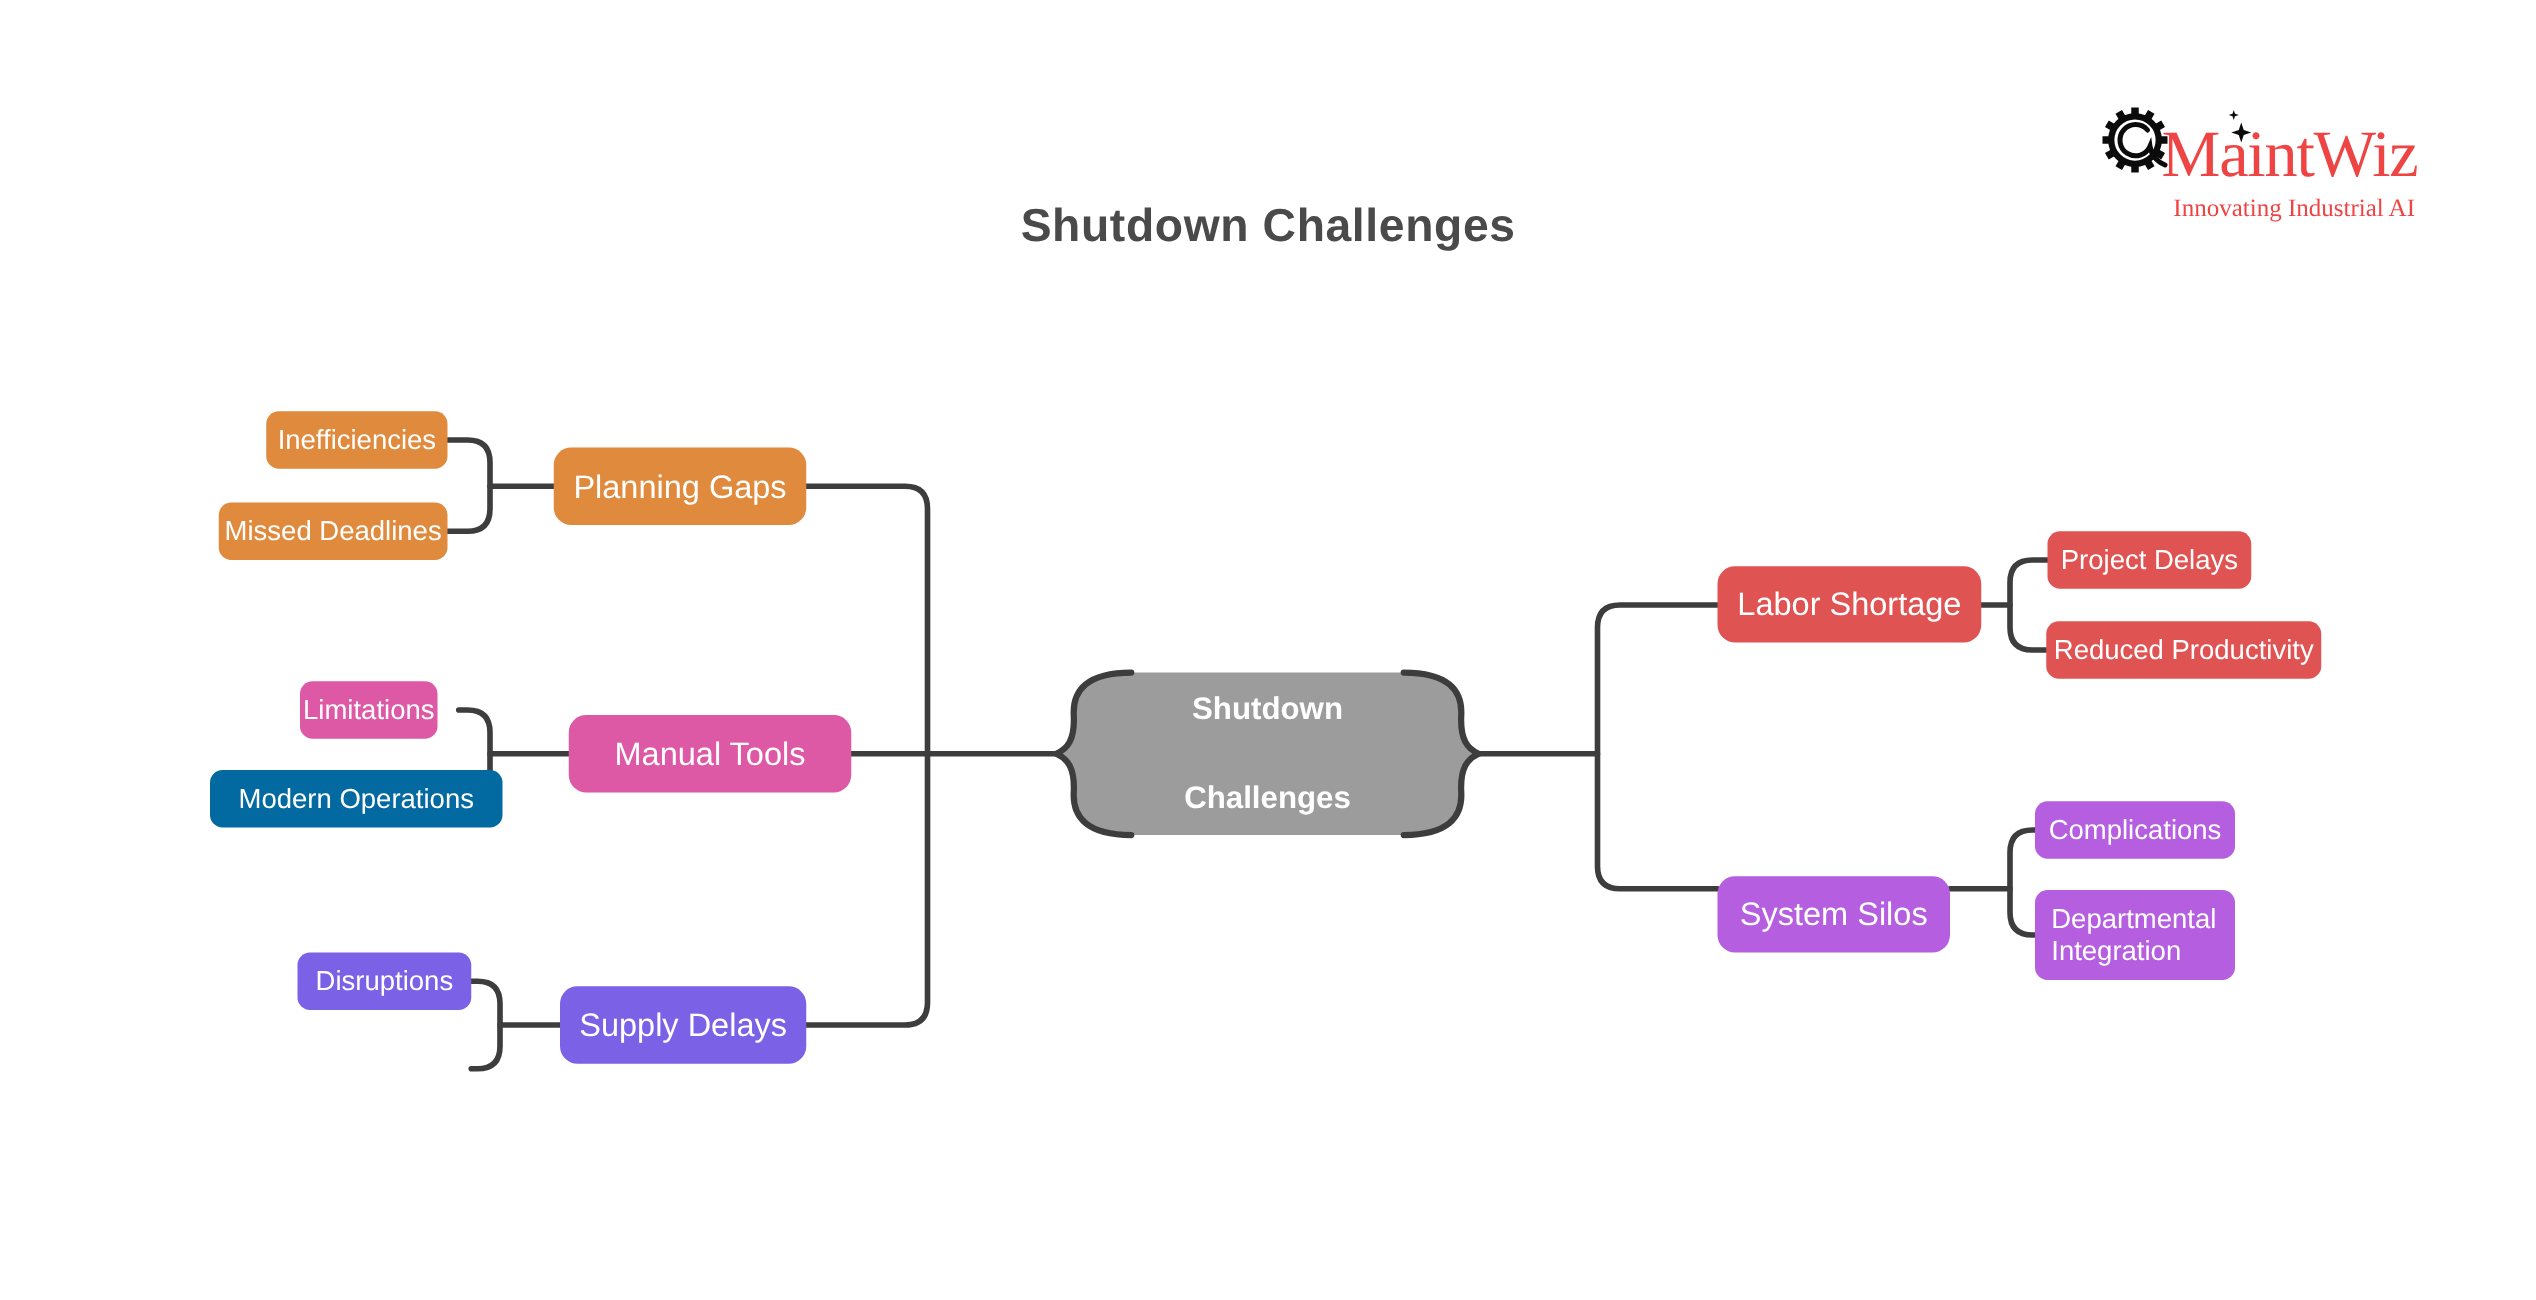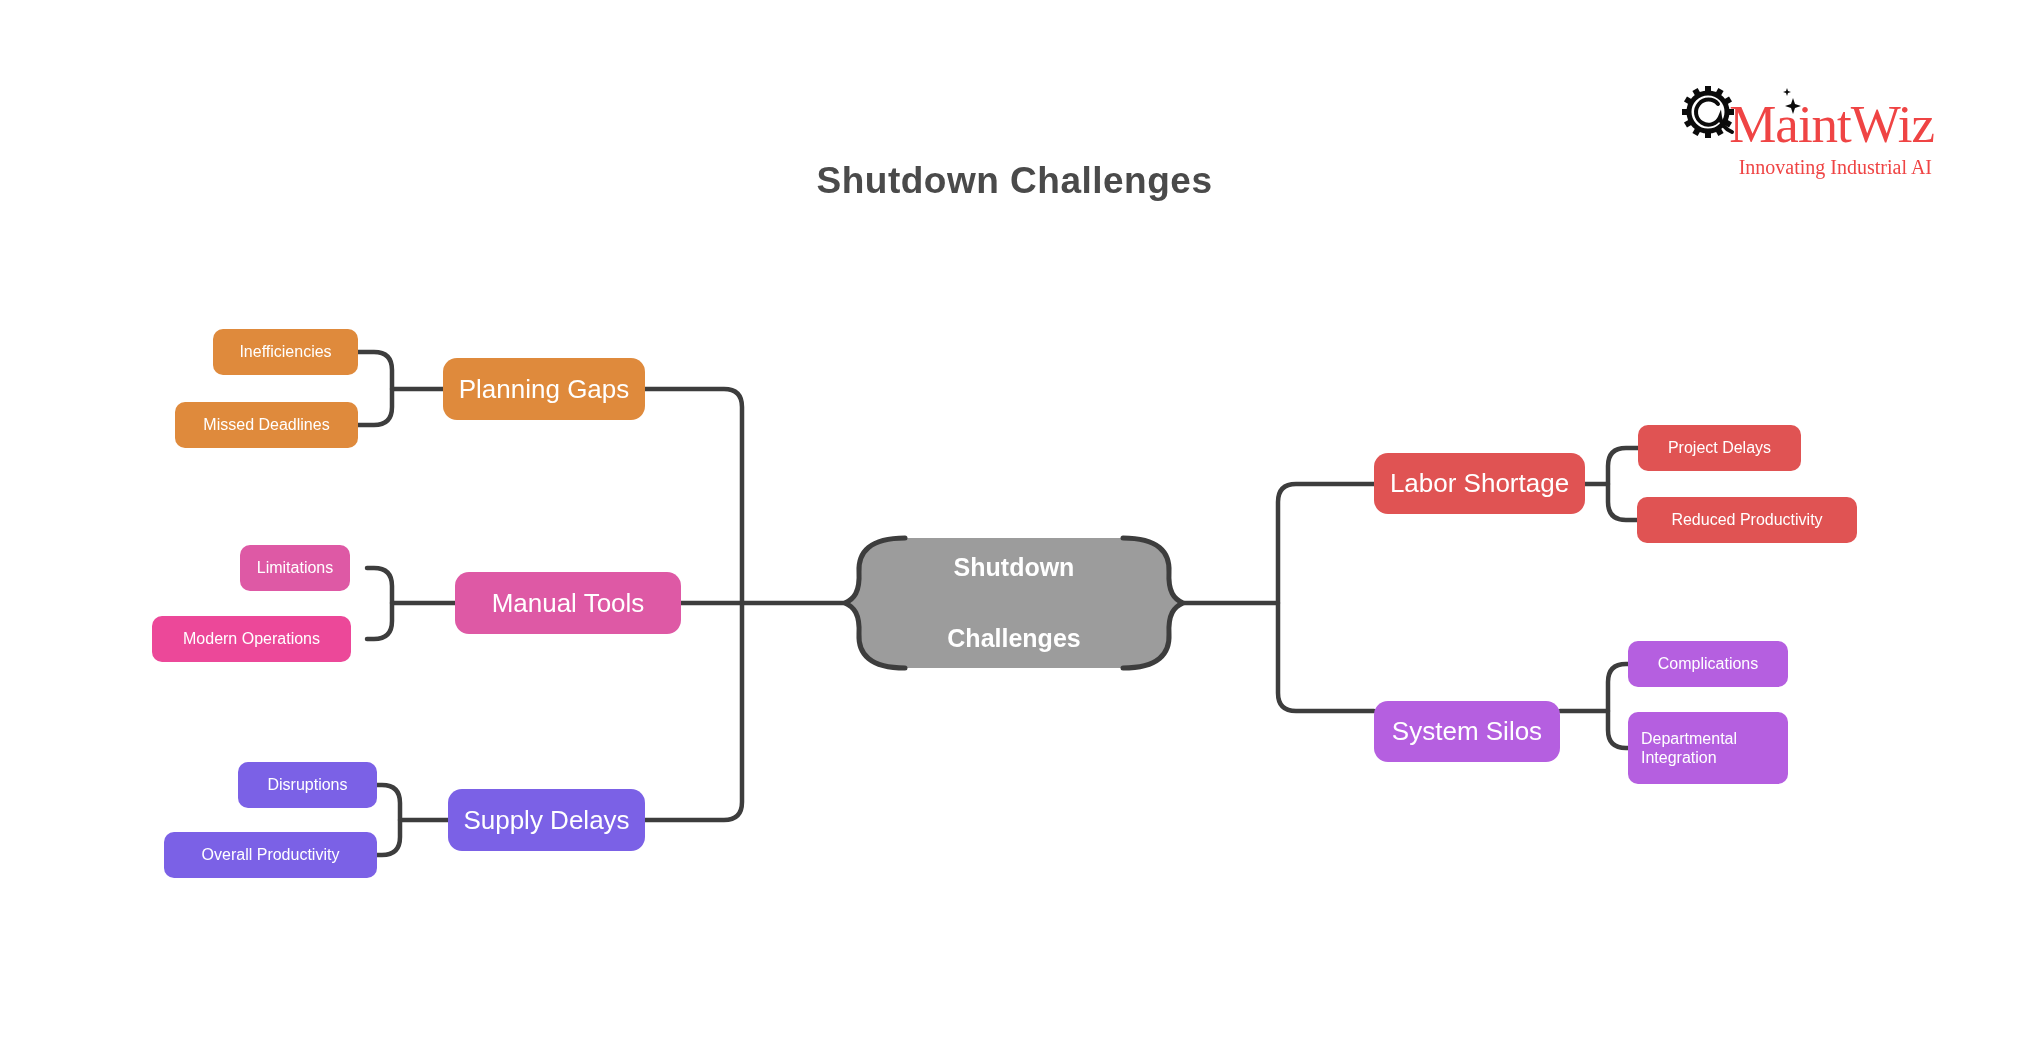--- a/index.html
+++ b/index.html
@@ -10,21 +10,21 @@
     position:absolute;left:0;top:160px;width:2029px;text-align:center;
     font-size:37px;font-weight:700;color:#4A4A4A;letter-spacing:0.5px;
   }
 
   
   .node{
     position:absolute;display:flex;align-items:center;justify-content:center;
     color:#ffffff;box-sizing:border-box;text-align:center;white-space:nowrap;
   }
   .lvl1{font-size:26px;border-radius:14px;}
-  .lvl2{font-size:16px;border-radius:10px;}
+  .lvl2{font-size:22px;border-radius:10px;}
   .node.wrap2{white-space:normal;text-align:left;justify-content:flex-start;
     padding-left:13px;line-height:1.2;}
 
   .root-text{
     position:absolute;left:880px;top:552px;width:268px;height:102px;
     display:flex;flex-direction:column;align-items:center;justify-content:space-between;
     color:#ffffff;font-size:25px;font-weight:700;line-height:31px;text-align:center;
   }
 
   svg.diagram{position:absolute;left:0;top:0;}
@@ -88,25 +88,24 @@
     <span>Shutdown</span>
     <span>Challenges</span>
   </div>
 
   <div class="node lvl1" style="left: 443px; top: 358px; width: 202px; height: 62px; background: rgb(223, 138, 60);">Planning Gaps</div>
   <div class="node lvl2" style="left: 213px; top: 329px; width: 145px; height: 46px; background: rgb(223, 138, 60);">Inefficiencies</div>
   <div class="node lvl2" style="left: 175px; top: 402px; width: 183px; height: 46px; background: rgb(223, 138, 60);">Missed Deadlines</div>
 
   <div class="node lvl1" style="left: 455px; top: 572px; width: 226px; height: 62px; background: rgb(222, 89, 165);">Manual Tools</div>
   <div class="node lvl2" style="left: 240px; top: 545px; width: 110px; height: 46px; background: rgb(222, 89, 165);">Limitations</div>
-  <div class="node lvl2" style="left: 152px; top: 616px; width: 199px; height: 46px; background: #ec4899;">Modern Operations</div>
+  <div class="node lvl2" style="left: 168px; top: 616px; width: 234px; height: 46px; background: #0369a1;">Modern Operations</div>
 
   <div class="node lvl1" style="left: 448px; top: 789px; width: 197px; height: 62px; background: rgb(123, 97, 230);">Supply Delays</div>
   <div class="node lvl2" style="left: 238px; top: 762px; width: 139px; height: 46px; background: rgb(123, 97, 230);">Disruptions</div>
-  <div class="node lvl2" style="left: 164px; top: 832px; width: 213px; height: 46px; background: rgb(123, 97, 230);">Overall Productivity</div>
 
   <div class="node lvl1" style="left: 1374px; top: 453px; width: 211px; height: 61px; background: rgb(224, 83, 83);">Labor Shortage</div>
   <div class="node lvl2" style="left: 1638px; top: 425px; width: 163px; height: 46px; background: rgb(224, 83, 83);">Project Delays</div>
   <div class="node lvl2" style="left: 1637px; top: 497px; width: 220px; height: 46px; background: rgb(224, 83, 83);">Reduced Productivity</div>
 
   <div class="node lvl1" style="left: 1374px; top: 701px; width: 186px; height: 61px; background: rgb(181, 95, 224);">System Silos</div>
   <div class="node lvl2" style="left: 1628px; top: 641px; width: 160px; height: 46px; background: rgb(181, 95, 224);">Complications</div>
   <div class="node lvl2 wrap2" style="left: 1628px; top: 712px; width: 160px; height: 72px; background: rgb(181, 95, 224);">Departmental Integration</div>
 
   <div class="logo">

